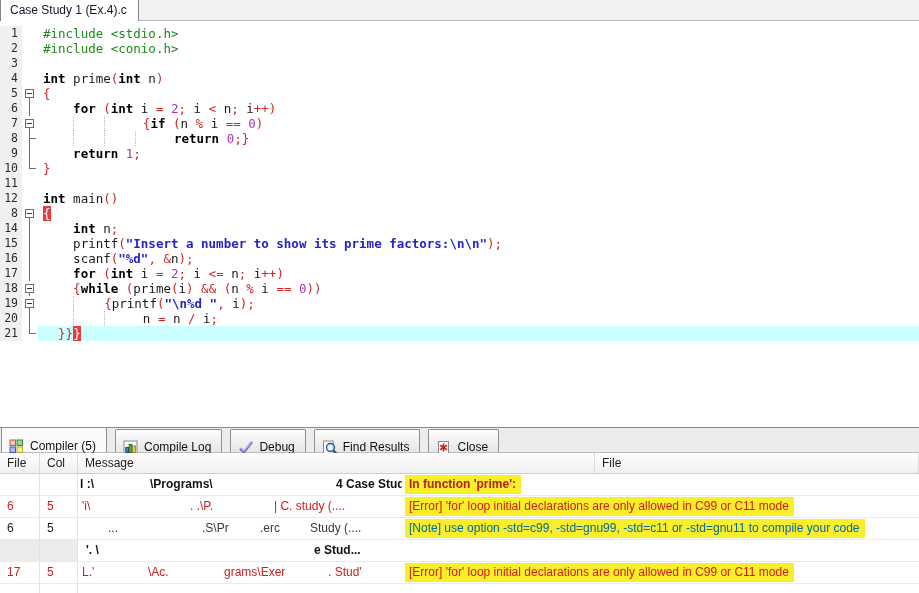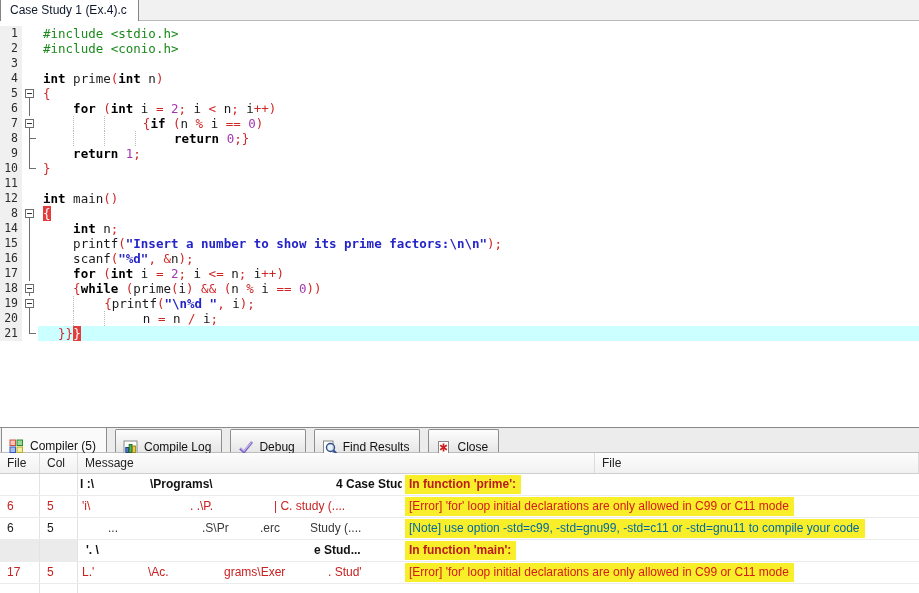--- a/index.html
+++ b/index.html
@@ -208,21 +208,20 @@
             </div>
             <div class="c-msg"><span class="hl m-note">[Note] use option -std=c99, -std=gnu99, -std=c11 or -std=gnu11 to compile your code</span></div>
           </div>
           <div class="grow shaded">
             <div class="c-line"></div>
             <div class="c-col"></div>
             <div class="c-file file-bold">
               <span class="frag" style="left: 8px;">'. \</span>
               <span class="frag" style="left: 236px;">e Stud...</span>
             </div>
-            <div class="c-msg"><span class="hl m-func">In function 'main':</span></div>
           </div>
           <div class="grow r-err">
             <div class="c-line">17</div>
             <div class="c-col">5</div>
             <div class="c-file file-err">
               <span class="frag" style="left: 4px;">L.'</span>
               <span class="frag" style="left: 70px;">\Ac.</span>
               <span class="frag" style="left: 146px;">grams\Exer</span>
               <span class="frag" style="left: 250px;">. Stud'</span>
             </div>

